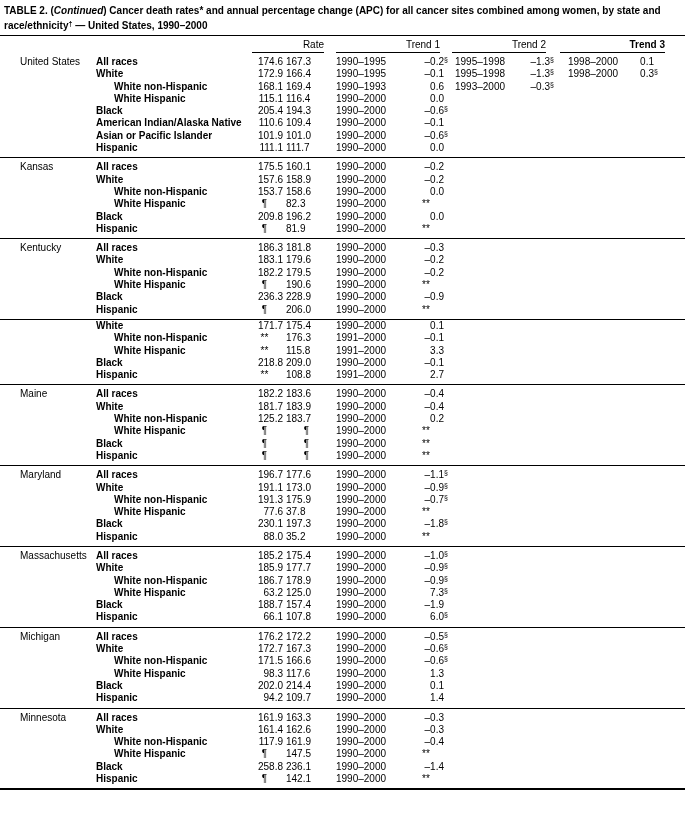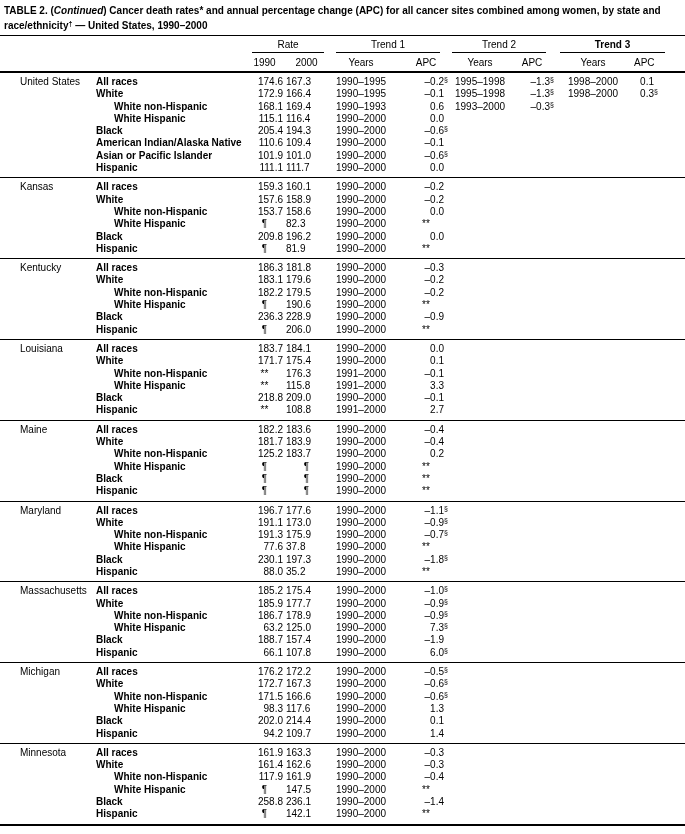--- a/index.html
+++ b/index.html
@@ -14,21 +14,21 @@
     padding:0 3px 3px 4px;border-bottom:1px solid #000;
   }
   .title .it{font-style:italic;}
   .title .tsup{font-size:7px;vertical-align:3px;}
   
   table{border-collapse:collapse;table-layout:fixed;width:685px;
         font-size:10px;line-height:12.3px;}
   th,td{padding:0;margin:0;font-weight:normal;white-space:nowrap;overflow:visible;}
   thead th{vertical-align:bottom;}
   .grp-row th{height:17px;}
-  .grp{border-bottom:1px solid #000;padding-bottom:1px;margin:0 6px;text-align:center;}
+  .grp{border-bottom:1px solid #000;padding-bottom:1px;margin:0 6px;text-align:right;}
   th.g3 .grp{margin:0 20px 0 8px;font-weight:bold;}
   .sub-row th{height:16px;text-align:center;padding-bottom:2px;border-bottom:2px solid #000;}
   
   .c0{text-align:left;padding-left:20px;}
   .c1{text-align:left;font-weight:bold;}
   td.c1.indent{padding-left:18px;}
   .c2{text-align:right;padding-right:3px;}
   .c3{padding-right:3px;}
   .c4{text-align:center;padding-right:16px;}
   .c5{text-align:right;padding-right:2px;}
@@ -75,32 +75,20 @@
         <th colspan="2">
             <div class="grp">Trend 1</div>
           </th>
         <th colspan="2">
             <div class="grp">Trend 2</div>
           </th>
         <th colspan="2" class="g3">
             <div class="grp">Trend 3</div>
           </th>
       </tr>
-      <tr class="sub-row">
-        <th class="c0"></th>
-        <th class="c1"></th>
-        <th class="c2">1990</th>
-        <th class="c3">2000</th>
-        <th class="c4">Years</th>
-        <th class="c5">APC</th>
-        <th class="c6">Years</th>
-        <th class="c7">APC</th>
-        <th class="c8">Years</th>
-        <th class="c9">APC</th>
-      </tr>
     </thead>
     <tbody id="tbody">
         <tr class="sec-first">
           <td class="c0">United States</td>
           <td class="c1">All races</td>
           <td class="c2">174.6</td>
           <td class="c3">167.3</td>
           <td class="c4">1990–1995</td>
           <td class="c5">–0.2<span class="sup">§</span></td>
           <td class="c6">1995–1998</td>
@@ -188,21 +176,21 @@
           <td class="c4">1990–2000</td>
           <td class="c5">0.0</td>
           <td class="c6"></td>
           <td class="c7"></td>
           <td class="c8"></td>
           <td class="c9"></td>
         </tr>
         <tr class="sec-first">
           <td class="c0">Kansas</td>
           <td class="c1">All races</td>
-          <td class="c2">159.3</td>
+          <td class="c2">175.5</td>
           <td class="c3">160.1</td>
           <td class="c4">1990–2000</td>
           <td class="c5">–0.2</td>
           <td class="c6"></td>
           <td class="c7"></td>
           <td class="c8"></td>
           <td class="c9"></td>
         </tr>
         <tr>
           <td class="c0"></td>
@@ -324,32 +312,20 @@
           <td class="c8"></td>
           <td class="c9"></td>
         </tr>
         <tr class="sec-last">
           <td class="c0"></td>
           <td class="c1">Hispanic</td>
           <td class="c2 sym">¶</td>
           <td class="c3">206.0</td>
           <td class="c4">1990–2000</td>
           <td class="c5 sym">**</td>
-          <td class="c6"></td>
-          <td class="c7"></td>
-          <td class="c8"></td>
-          <td class="c9"></td>
-        </tr>
-        <tr class="sec-first">
-          <td class="c0">Louisiana</td>
-          <td class="c1">All races</td>
-          <td class="c2">183.7</td>
-          <td class="c3">184.1</td>
-          <td class="c4">1990–2000</td>
-          <td class="c5">0.0</td>
           <td class="c6"></td>
           <td class="c7"></td>
           <td class="c8"></td>
           <td class="c9"></td>
         </tr>
         <tr>
           <td class="c0"></td>
           <td class="c1">White</td>
           <td class="c2">171.7</td>
           <td class="c3">175.4</td>

